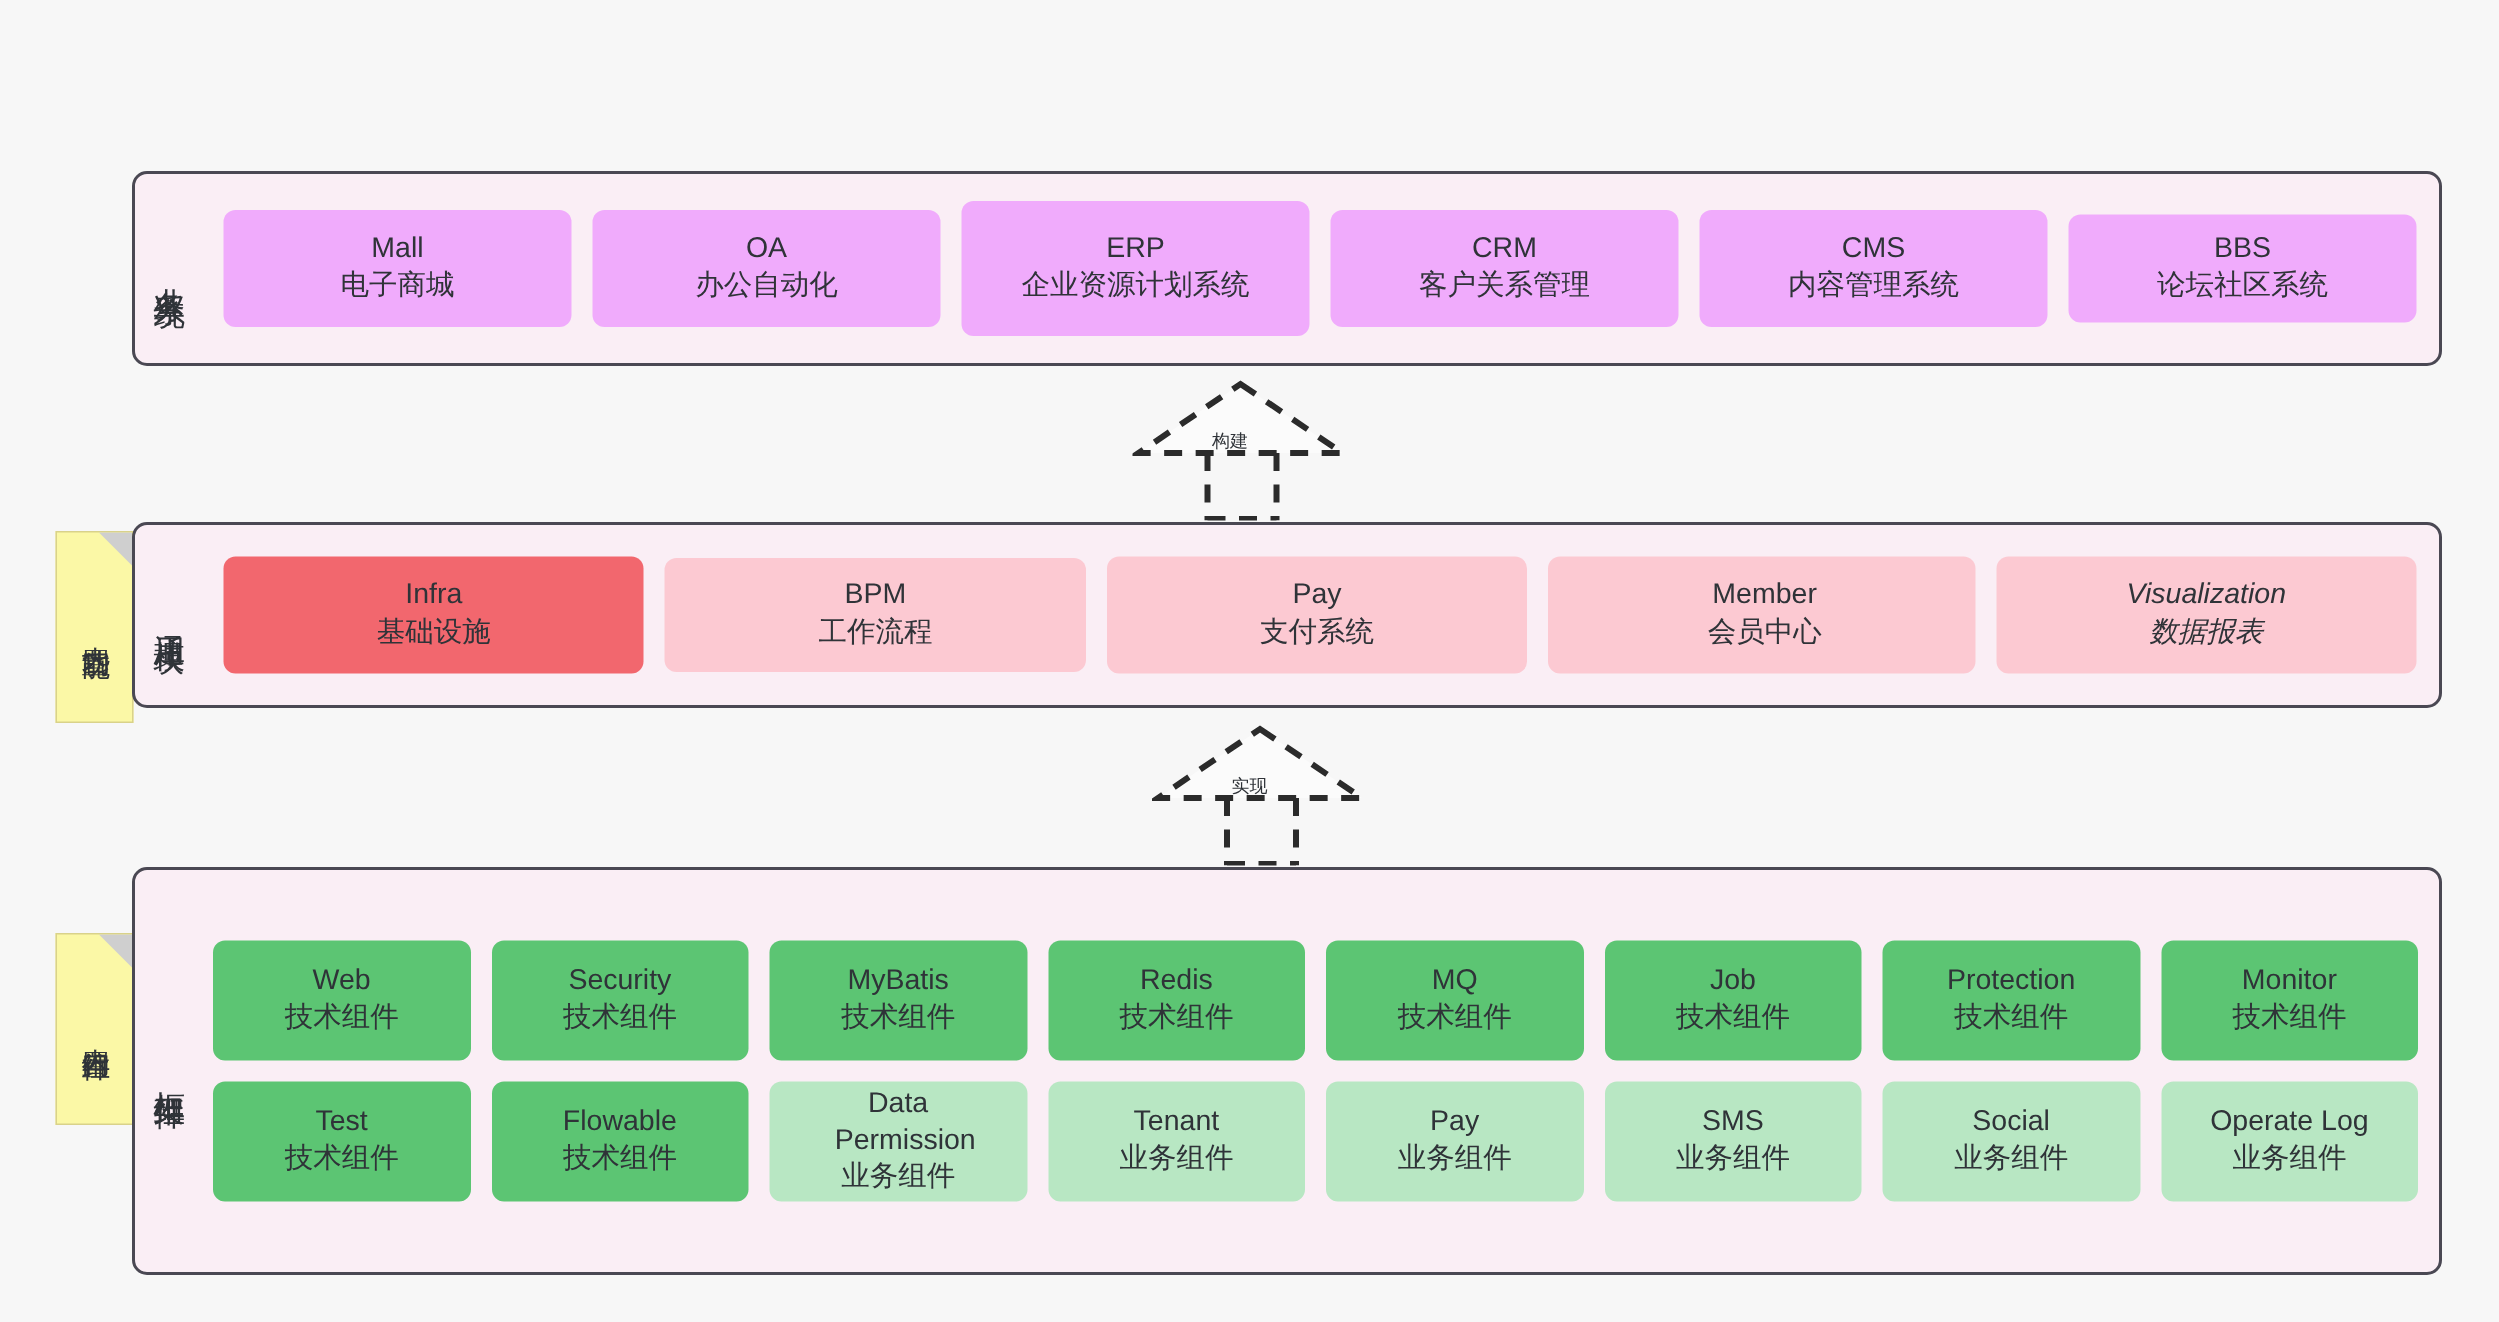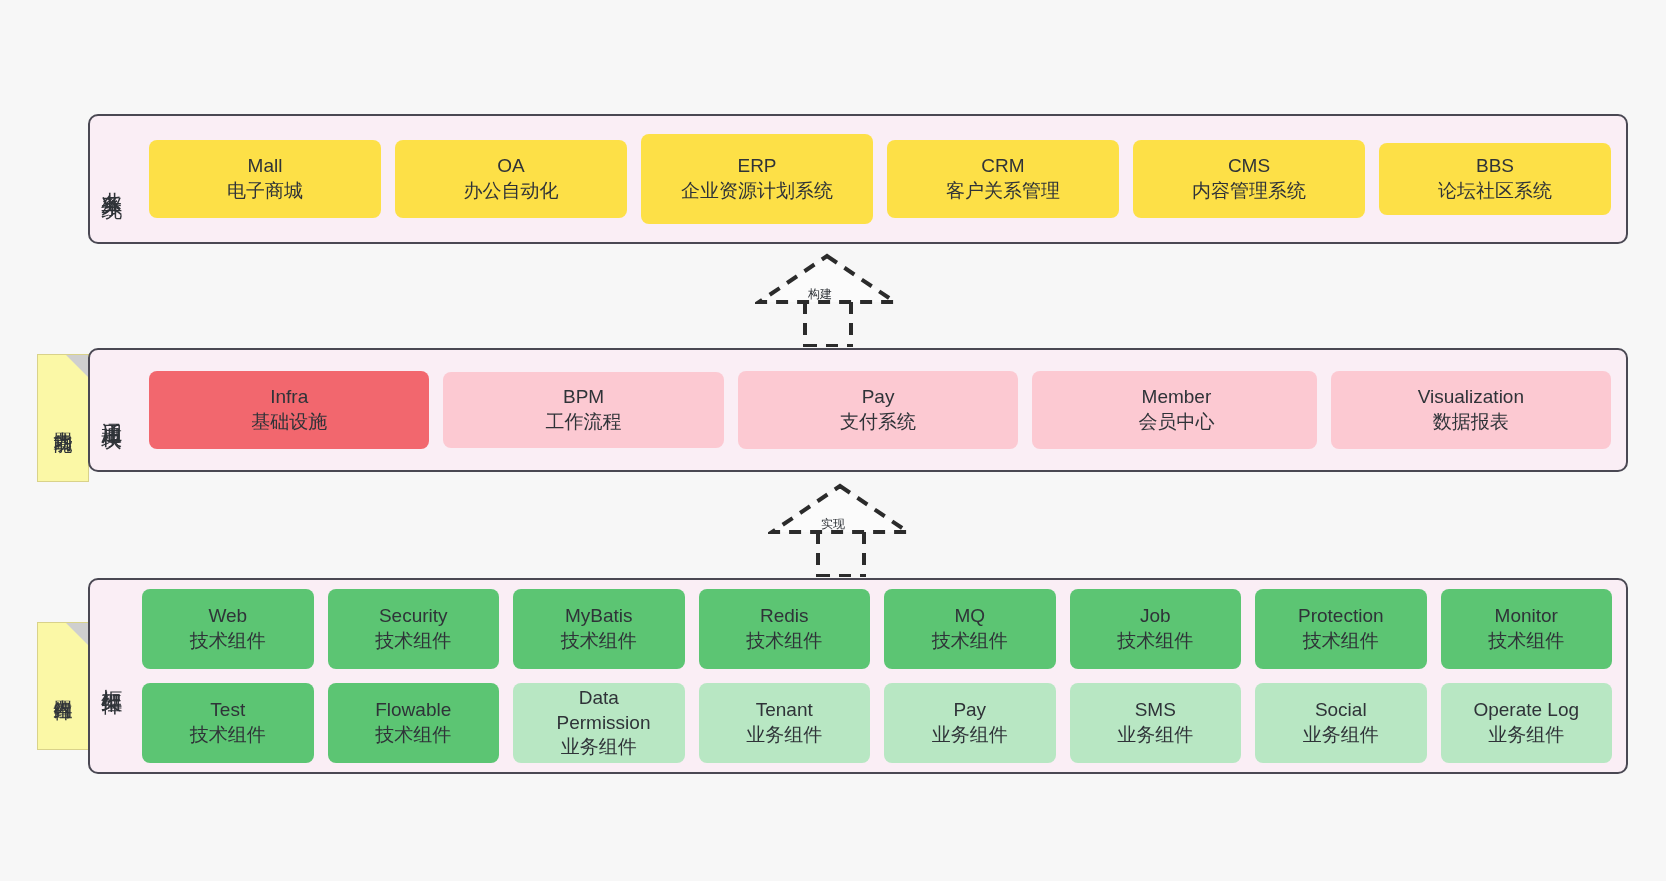--- a/index.html
+++ b/index.html
@@ -72,21 +72,21 @@
     padding:4px 6px;
     user-select:none;
   }
   .node .en{display:block;}
   .node .cn{display:block;}
 
   .row > .node{margin:0;}
   .layer-body:not(.two-rows) > .node{margin:0 7px;}
 
   
-  .c-blue       {background:#fde047;}
+  .c-blue       {background:#f0abfc;}
   .c-red        {background:#f2676e;}
   .c-pink       {background:#fcc9d2;}
   .c-green      {background:#5cc573;}
   .c-lightgreen {background:#b8e7c3;}
 
   
   .note{
     position:absolute;
     box-sizing:border-box;
     background:#fbf8a6;
@@ -188,36 +188,36 @@
         <span class="cn">工作流程</span>
       </div>
       <div class="node c-pink" style="height:78px;">
         <span class="en">Pay</span>
         <span class="cn">支付系统</span>
       </div>
       <div class="node c-pink" style="height:78px;padding-left:10px;">
         <span class="en">Member</span>
         <span class="cn">会员中心</span>
       </div>
-      <div class="node c-pink" style="height:78px;">
+      <div class="node c-pink" style="height:78px;font-style:italic;">
         <span class="en">Visualization</span>
         <span class="cn">数据报表</span>
       </div>
     </div>
   </div>
 
   <div class="arrow" style="left:768px;top:482px;width:150px;height:95px;">
     <svg width="150" height="95" viewBox="0 0 150 95">
       <path d="M 72 4 L 140 50 L 4 50 Z" fill="#fbfbfb" stroke="#2b2b2b" stroke-width="4" stroke-dasharray="12,9" stroke-linejoin="miter"></path>
       <path d="M 50 50 L 50 95 M 96 50 L 96 95 M 50 94 L 96 94" fill="none" stroke="#2b2b2b" stroke-width="4" stroke-dasharray="12,9"></path>
     </svg>
     <span class="lbl" style="left:53px;top:34px;">实现</span>
   </div>
 
-  <div class="layer" style="left:88px;top:578px;width:1540px;height:196px;">
+  <div class="layer" style="left:88px;top:578px;width:1540px;height:272px;">
     <div class="layer-label">框架组件</div>
     <div class="layer-body two-rows" style="padding:0 14px 0 8px;">
 
       <div class="row" style="height:80px;">
         <div class="node c-green">
           <span class="en">Web</span>
           <span class="cn">技术组件</span>
         </div>
         <div class="node c-green">
           <span class="en">Security</span>

